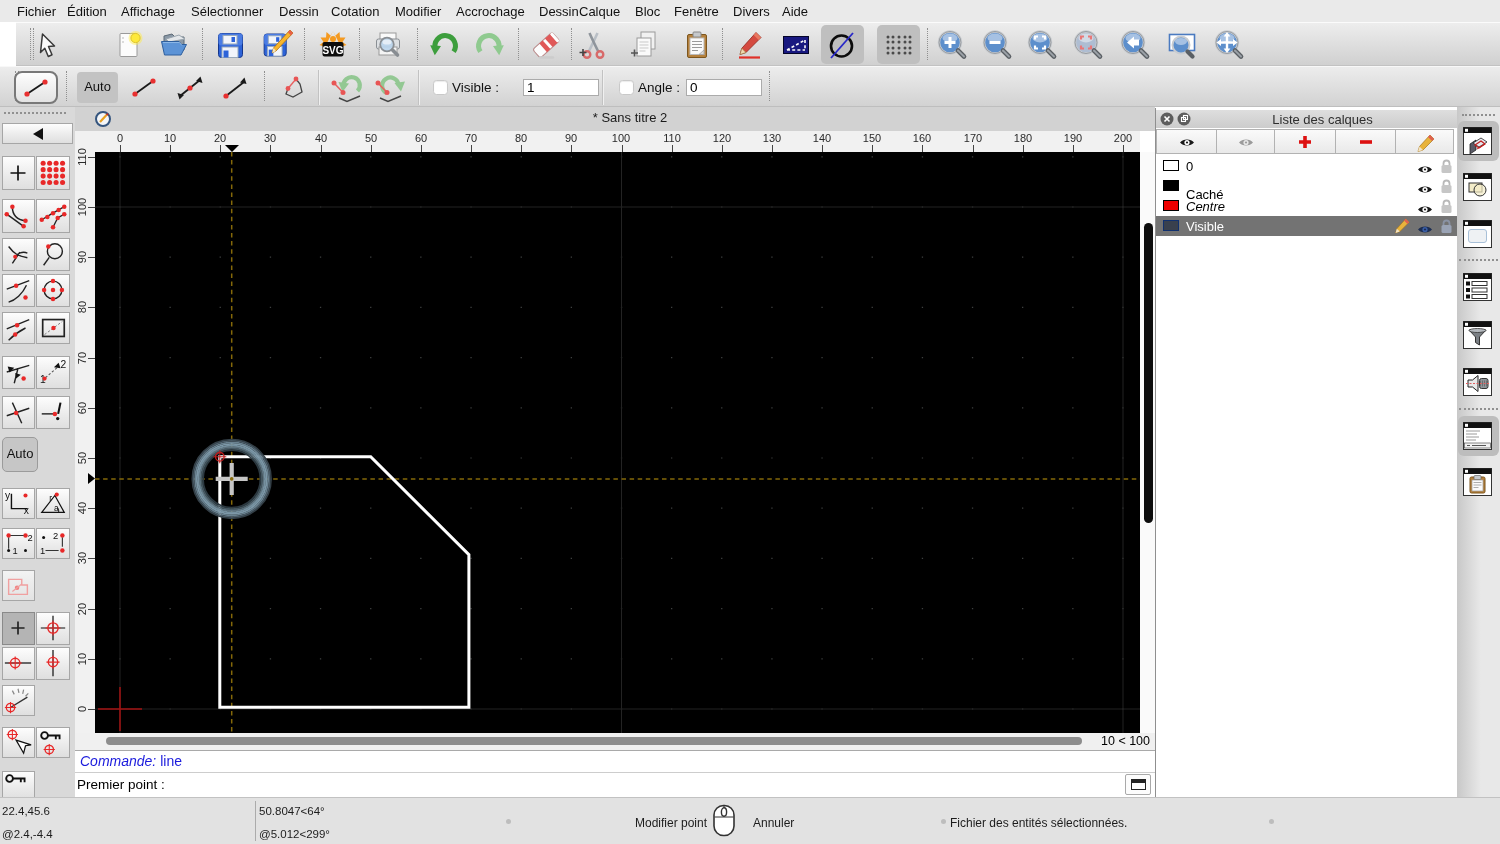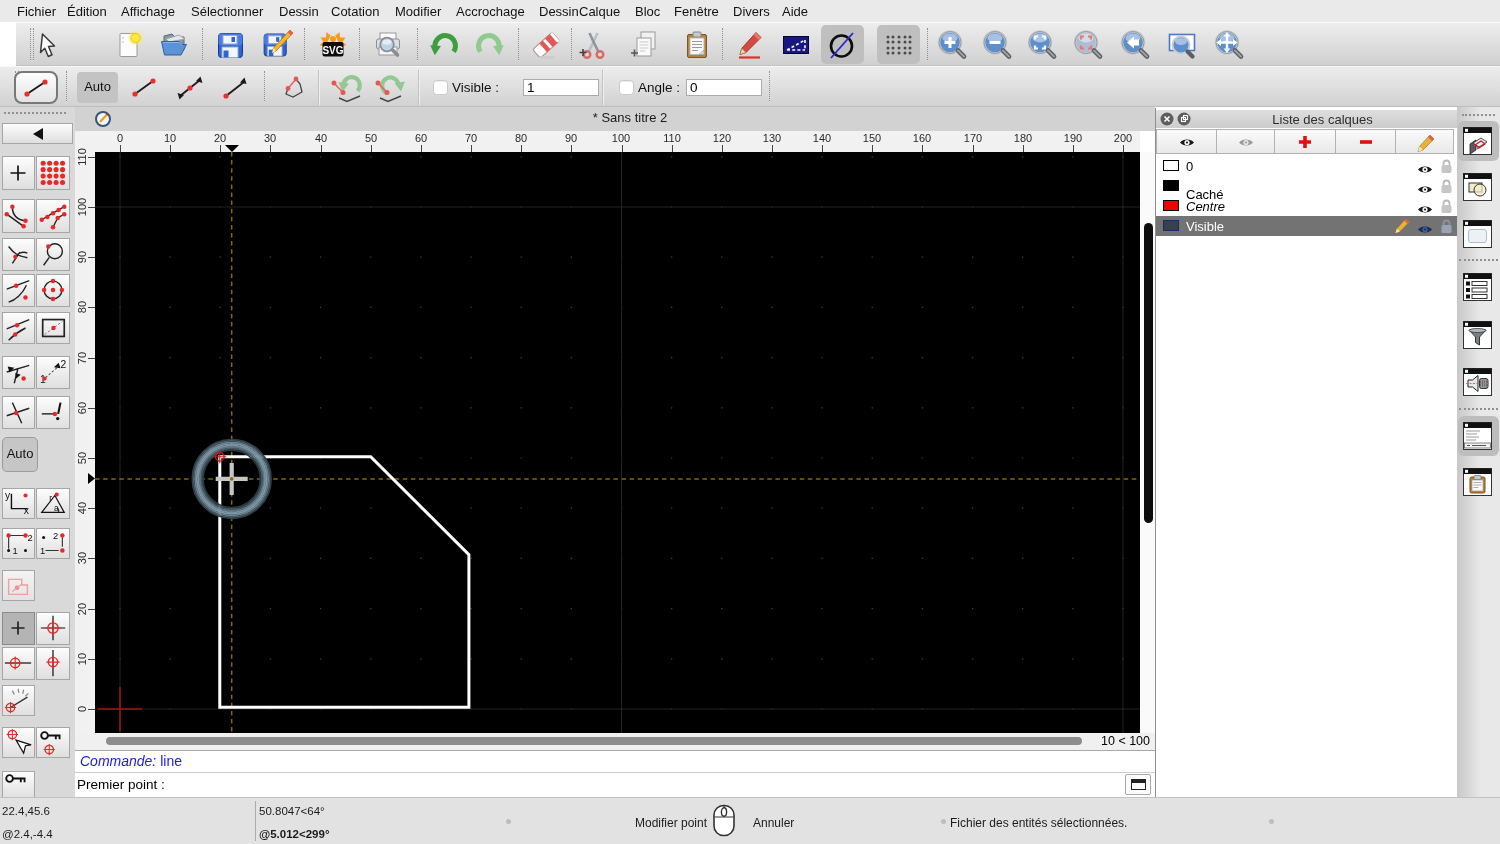--- a/index.html
+++ b/index.html
@@ -844,21 +844,21 @@
       <rect x="11" y="7.5" width="7" height="4" rx="1" fill="#c6c9cc" stroke="#666" stroke-width="0.7"></rect>
       <rect x="9" y="12" width="11" height="11" fill="#fbfbfb" stroke="#999" stroke-width="0.7"></rect>
       <path d="M10.5 14.5h8M10.5 17h8M10.5 19.5h5" stroke="#999" stroke-width="0.8"></path>
     </svg>
   </div>
 <div class="ab" id="statusbar">
 <span class="st" style="left:2px;top:7px;">22.4,45.6</span>
 <span class="st" style="left:2px;top:30px;">@2.4,-4.4</span>
 <div class="ab" style="left:255px;top:3px;width:0;height:40px;border-left:1px solid #ababab;"></div>
 <span class="st" style="left:259px;top:7px;">50.8047&lt;64°</span>
-<span class="st" style="left:259px;top:30px;font-weight:bold;">@5.012&lt;299°</span>
+<span class="st" style="left:259px;top:30px;">@5.012&lt;299°</span>
 <div class="ab" style="left:506px;top:21px;width:5px;height:5px;border-radius:3px;background:#bdbdbd;"></div>
 <span class="st" style="left:635px;top:18px;font-size:12px;">Modifier point</span>
 <svg width="24" height="34" viewBox="0 0 24 34" style="position:absolute;left:712px;top:6px;">
       <rect x="2" y="1.5" width="20" height="30" rx="9.5" fill="#fff" stroke="#333" stroke-width="1.6"></rect>
       <path d="M12 1.5 V13" stroke="#333" stroke-width="1.2"></path>
       <path d="M2.5 13 h19" stroke="#333" stroke-width="1"></path>
       <ellipse cx="12" cy="8" rx="2.6" ry="4.2" fill="#fff" stroke="#333" stroke-width="1.4"></ellipse>
     </svg>
 <span class="st" style="left:753px;top:18px;font-size:12px;">Annuler</span>
 <div class="ab" style="left:941px;top:21px;width:5px;height:5px;border-radius:3px;background:#bdbdbd;"></div>

